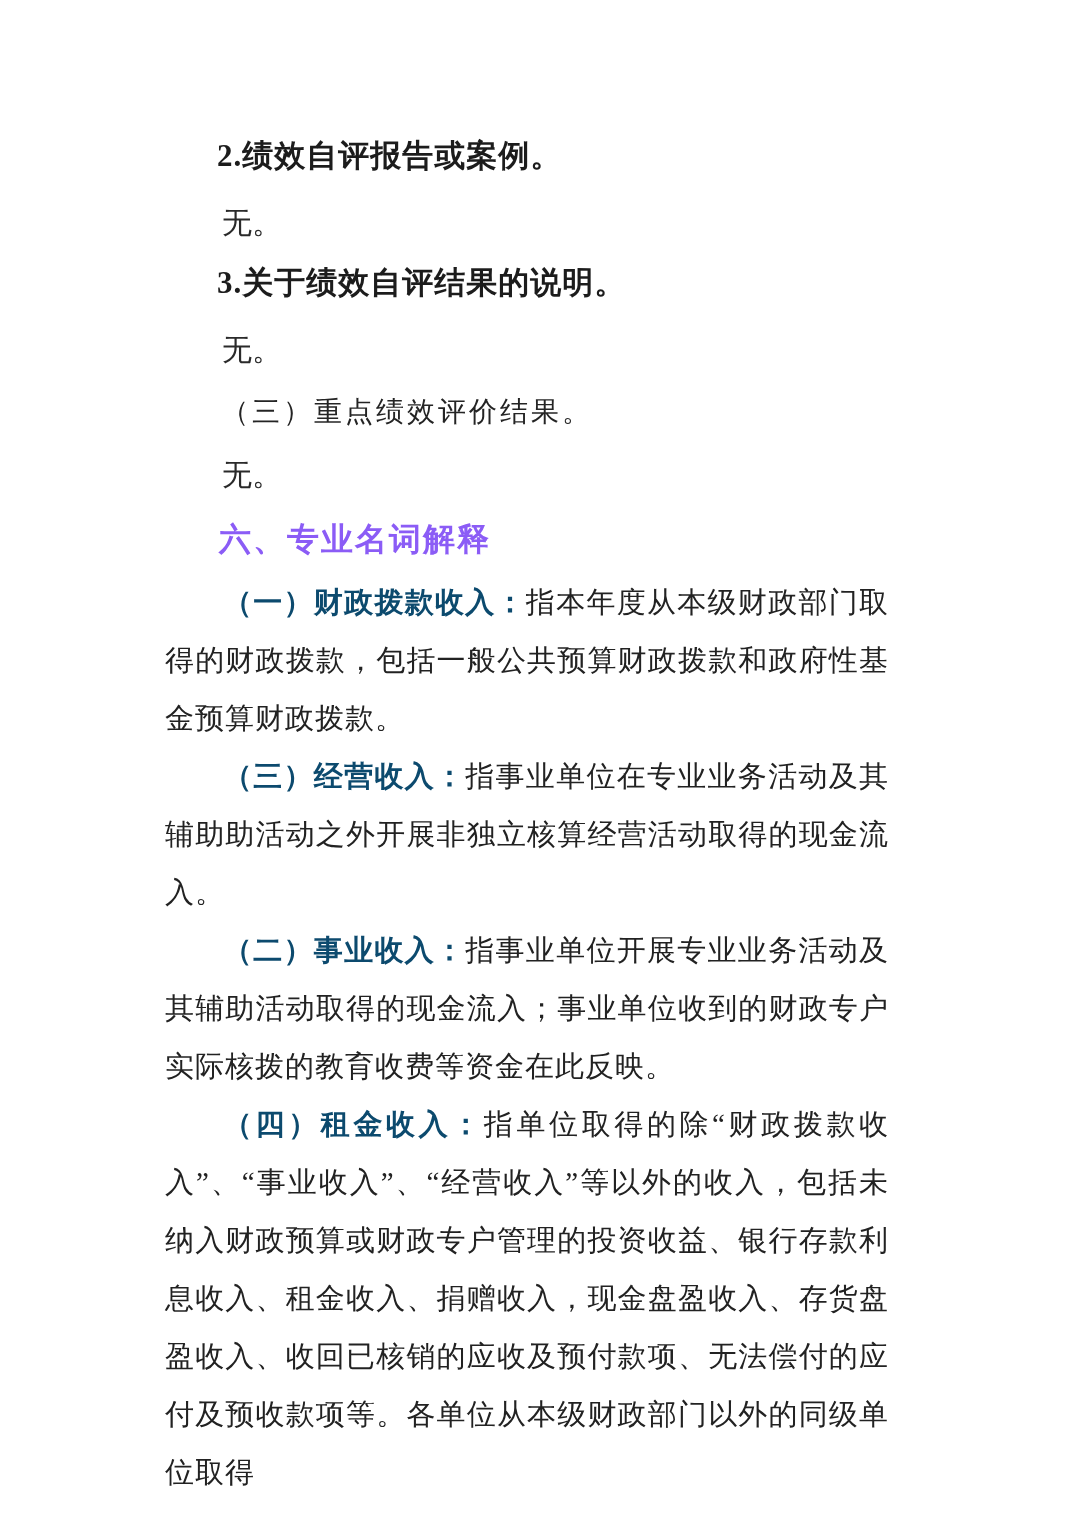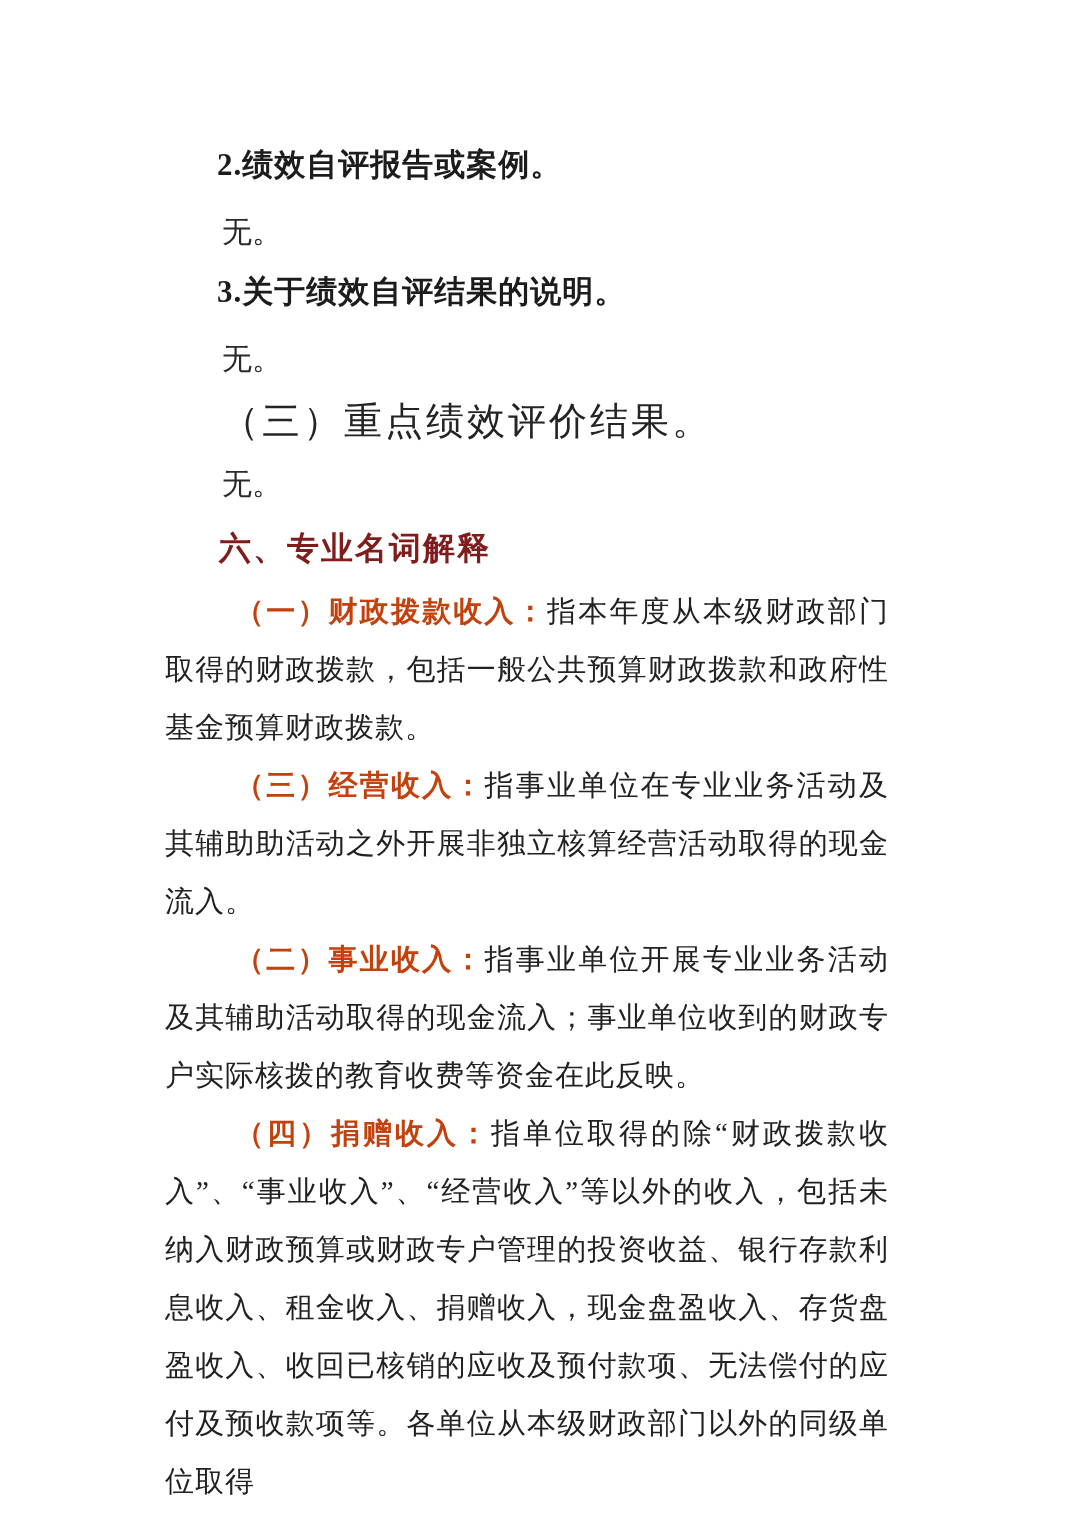--- a/index.html
+++ b/index.html
@@ -12,21 +12,21 @@
     width: 1075px;
     height: 1521px;
     background: #ffffff;
     overflow: hidden;
     font-family: "Liberation Serif", serif;
     color: #1c1c1c;
   }
   .content {
     position: absolute;
     left: 165px;
-    top: 148px;
+    top: 139px;
     width: 724px;
   }
   
   .h-num {
     font-size: 31px;
     font-weight: bold;
     line-height: 34px;
     letter-spacing: 1px;
     text-indent: 52px;
     margin: 0 0 33px 0;
@@ -39,56 +39,55 @@
     font-weight: normal;
     line-height: 34px;
     text-indent: 57px;
     margin: 0 0 26px 0;
     color: #2a2a2a;
   }
   .none-line.n2 { margin-bottom: 28px; }
   .none-line.n3 { margin-bottom: 30px; }
   
   .sub-heading {
-    font-size: 38px;
+    font-size: 28px;
     font-weight: normal;
     line-height: 34px;
     letter-spacing: 3px;
     text-indent: 56px;
     margin: 0 0 29px 0;
     white-space: nowrap;
     color: #242424;
   }
   
   .section-heading {
     font-family: "Liberation Sans", sans-serif;
     font-size: 32px;
     font-weight: bold;
     line-height: 34px;
     letter-spacing: 2px;
     text-indent: 54px;
     margin: 0 0 17px 0;
     white-space: nowrap;
-    color: #7f1d1d;
+    color: #8b5cf6;
   }
   
   .para {
     font-size: 29px;
     line-height: 58px;
     text-align: justify;
     text-justify: inter-character;
     text-indent: 58px;
     letter-spacing: 1px;
     margin: 0;
     color: #222222;
   }
   .para .term {
     font-weight: bold;
-    color: #c2410c;
-    margin-left: 12px;
+    color: #0c4a6e;
   }
 </style>
 </head>
 <body>
 
 <div class="page">
   <div class="content">
 
     <p class="h-num">2.绩效自评报告或案例。</p>
 
@@ -110,17 +109,17 @@
 
     <p class="para">
       <span class="term">（三）经营收入：</span><span>指事业单位在专业业务活动及其辅助助活动之外开展非独立核算经营活动取得的现金流入。</span>
     </p>
 
     <p class="para">
       <span class="term">（二）事业收入：</span><span>指事业单位开展专业业务活动及其辅助活动取得的现金流入；事业单位收到的财政专户实际核拨的教育收费等资金在此反映。</span>
     </p>
 
     <p class="para">
-      <span class="term">（四）捐赠收入：</span><span>指单位取得的除“财政拨款收入”、“事业收入”、“经营收入”等以外的收入，包括未纳入财政预算或财政专户管理的投资收益、银行存款利息收入、租金收入、捐赠收入，现金盘盈收入、存货盘盈收入、收回已核销的应收及预付款项、无法偿付的应付及预收款项等。各单位从本级财政部门以外的同级单位取得</span>
+      <span class="term">（四）租金收入：</span><span>指单位取得的除“财政拨款收入”、“事业收入”、“经营收入”等以外的收入，包括未纳入财政预算或财政专户管理的投资收益、银行存款利息收入、租金收入、捐赠收入，现金盘盈收入、存货盘盈收入、收回已核销的应收及预付款项、无法偿付的应付及预收款项等。各单位从本级财政部门以外的同级单位取得</span>
     </p>
 
   </div>
 </div>
 
 </body></html>

